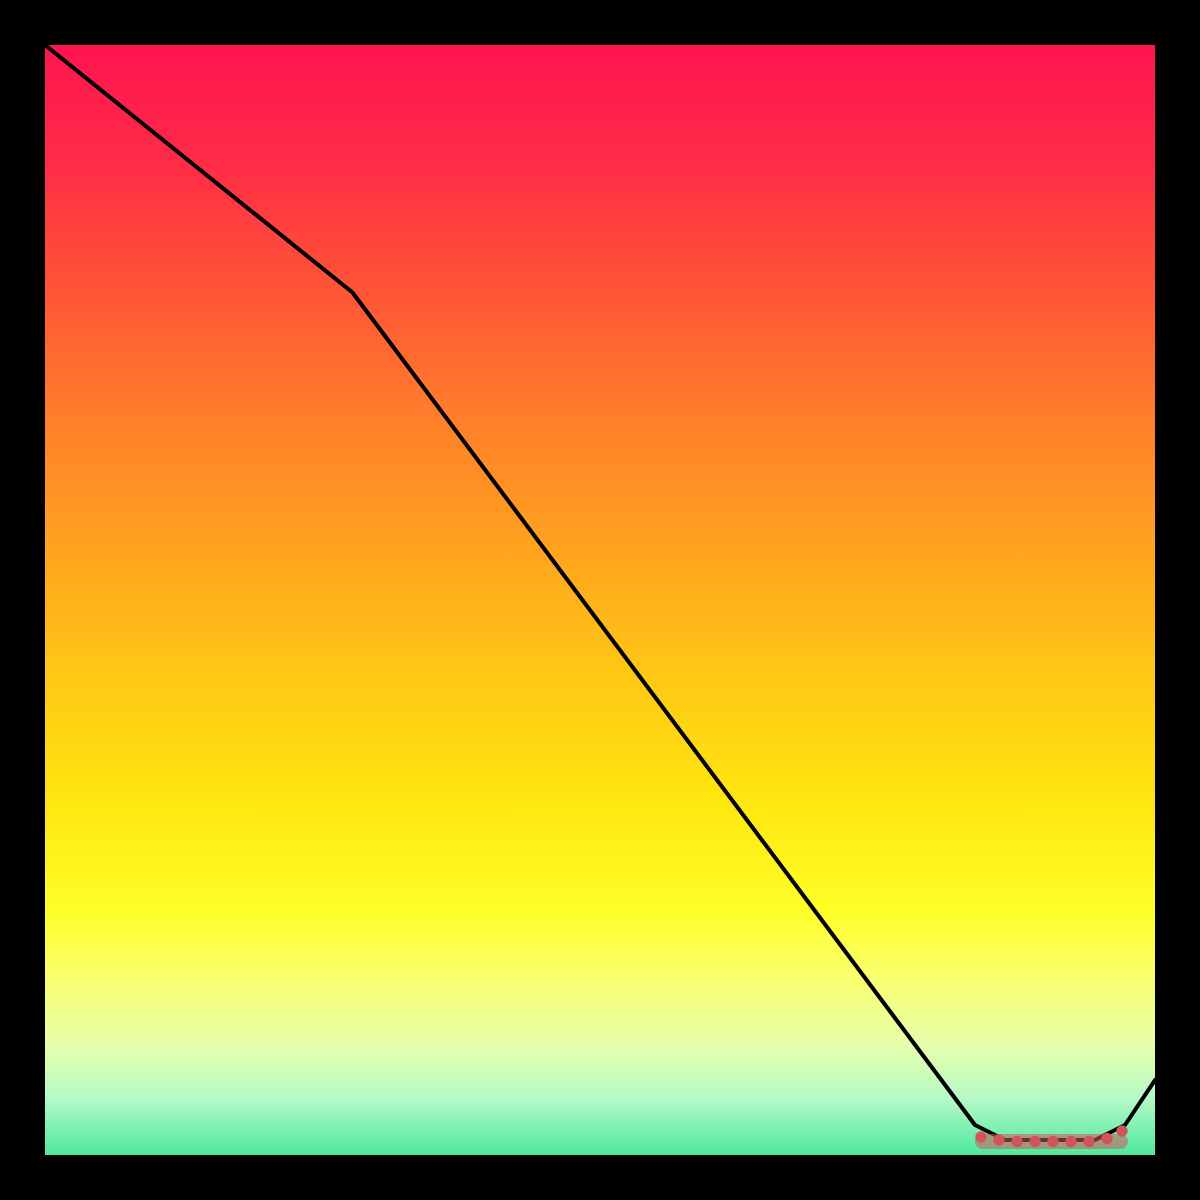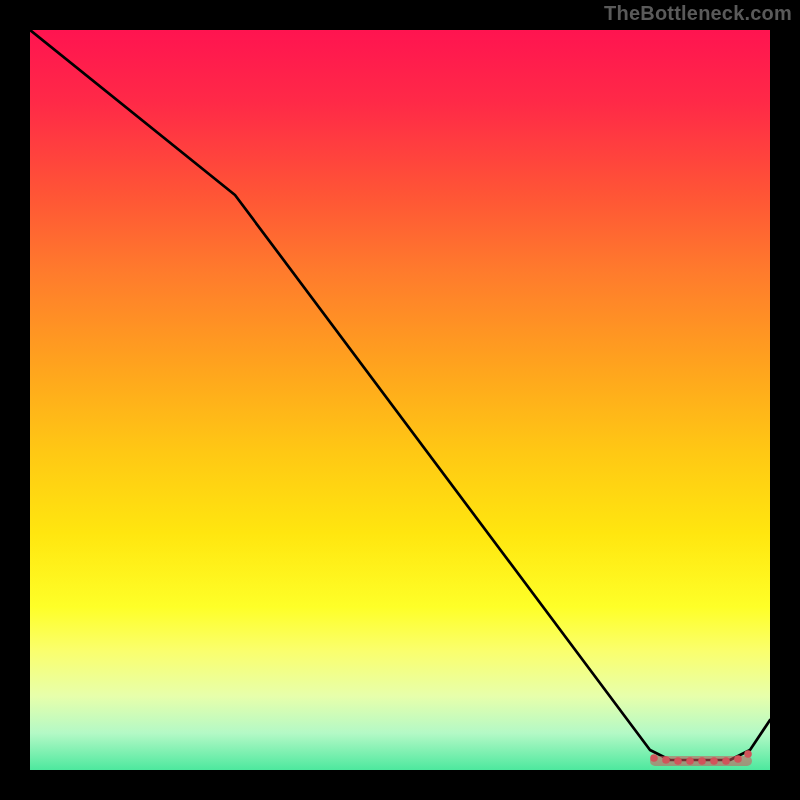--- a/index.html
+++ b/index.html
@@ -54,21 +54,20 @@
     left: 0;
     top: 0;
     width: 740px;
     height: 740px;
   }
 </style>
 </head>
 <body>
 
 <div class="container">
-  <div class="watermark">TheBottleneck.com</div>
 
   <div class="plot-area">
     <svg class="line-layer" viewBox="0 0 740 740" preserveAspectRatio="none">
       <polyline id="main-polyline" fill="none" stroke="#000000" stroke-width="2.7" stroke-linejoin="round" stroke-linecap="round" points="0,0 205,165 620,720 640,730 700,730 720,720 740,690"></polyline>
       <rect id="marker-bar" x="620" y="726" width="102" height="10" rx="5" fill="#d0545a" opacity="0.55"></rect>
       <g id="markers-group">
           <circle cx="624" cy="728" r="3.8" fill="#d0545a"></circle>
           <circle cx="636" cy="730" r="3.8" fill="#d0545a"></circle>
           <circle cx="648" cy="731" r="3.8" fill="#d0545a"></circle>
           <circle cx="660" cy="731" r="3.8" fill="#d0545a"></circle>

